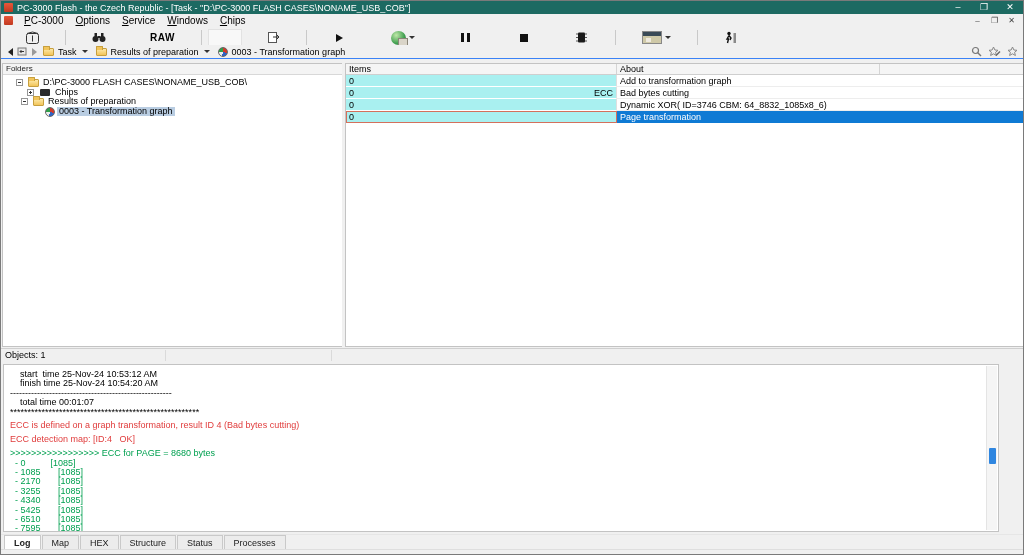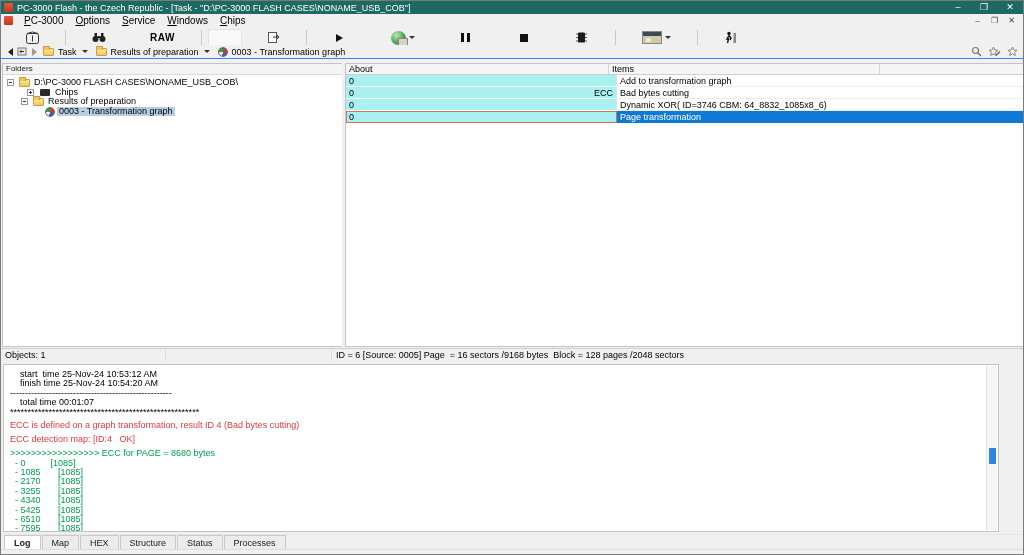--- a/index.html
+++ b/index.html
@@ -238,21 +238,21 @@
       <svg width="11" height="11" viewBox="0 0 11 11">
           <path d="M5.5 1 L6.9 4 L10 4.3 L7.6 6.3 L8.4 9.5 L5.5 7.8 L2.6 9.5 L3.4 6.3 L1 4.3 L4.1 4 Z" fill="none" stroke="#888"></path>
         </svg>
     </span>
   </div>
 
   <div class="main">
     <div class="left-panel">
       <div class="panel-caption">Folders</div>
       <div class="tree">
-        <div class="tnode" style="padding-left:4px">
+        <div class="tnode" style="padding-left:13px">
           <span class="expander"></span>
           <span class="folder"></span>
           <span class="tlabel">D:\PC-3000 FLASH CASES\NONAME_USB_COB\</span>
         </div>
         <div class="tnode" style="padding-left:24px">
           <span class="expander plus"></span>
           <span class="chipico"></span>
           <span class="tlabel">Chips</span>
         </div>
         <div class="tnode" style="padding-left:18px">
@@ -262,22 +262,22 @@
         </div>
         <div class="tnode" style="padding-left:40px">
           <span class="pie"></span>
           <span class="tlabel selected">0003 - Transformation graph</span>
         </div>
       </div>
     </div>
     <div class="splitter"></div>
     <div class="right-panel">
       <div class="thead">
+        <span class="th c1">Items</span>
         <span class="th c2">About</span>
-        <span class="th c1">Items</span>
         <span class="th c3"></span>
       </div>
       <div id="table-rows">
           <div class="trow">
             <span class="c-items">
               <span>0</span>
               <span></span>
             </span>
             <span class="c-about">Add to transformation graph</span>
             <span class="c-rest"></span>
@@ -306,21 +306,20 @@
             <span class="c-about">Page transformation</span>
             <span class="c-rest"></span>
           </div>
         </div>
     </div>
   </div>
 
   <div class="statusbar">
     <span class="sseg s1">Objects: 1</span>
     <span class="sseg s2"></span>
-    <span class="sseg s3">ID = 6 [Source: 0005] Page  = 16 sectors /9168 bytes  Block = 128 pages /2048 sectors</span>
   </div>
 
   <div class="logwrap">
     <div class="logbox">
       <div class="logtext" id="log-lines"><div class="log-line k">    start  time 25-Nov-24 10:53:12 AM</div><div class="log-line k">    finish time 25-Nov-24 10:54:20 AM</div><div class="log-line k">------------------------------------------------------</div><div class="log-line k">    total time 00:01:07</div><div class="log-line k">******************************************************</div><div class="log-line k blank">&nbsp;</div><div class="log-line r">ECC is defined on a graph transformation, result ID 4 (Bad bytes cutting)</div><div class="log-line k blank">&nbsp;</div><div class="log-line r">ECC detection map: [ID:4   OK]</div><div class="log-line k blank">&nbsp;</div><div class="log-line g">&gt;&gt;&gt;&gt;&gt;&gt;&gt;&gt;&gt;&gt;&gt;&gt;&gt;&gt;&gt;&gt;&gt; ECC for PAGE = 8680 bytes</div><div class="log-line g">  - 0          [1085]</div><div class="log-line g">  - 1085       [1085]</div><div class="log-line g">  - 2170       [1085]</div><div class="log-line g">  - 3255       [1085]</div><div class="log-line g">  - 4340       [1085]</div><div class="log-line g">  - 5425       [1085]</div><div class="log-line g">  - 6510       [1085]</div><div class="log-line g">  - 7595       [1085]</div></div>
       <div class="logscroll">
         <div class="logthumb"></div>
       </div>
     </div>
 

